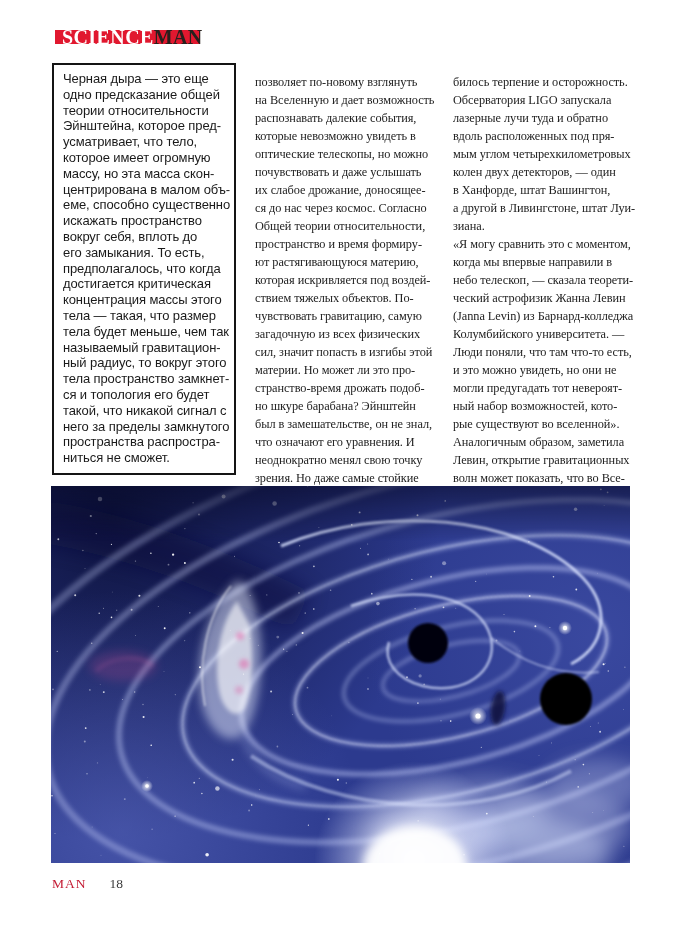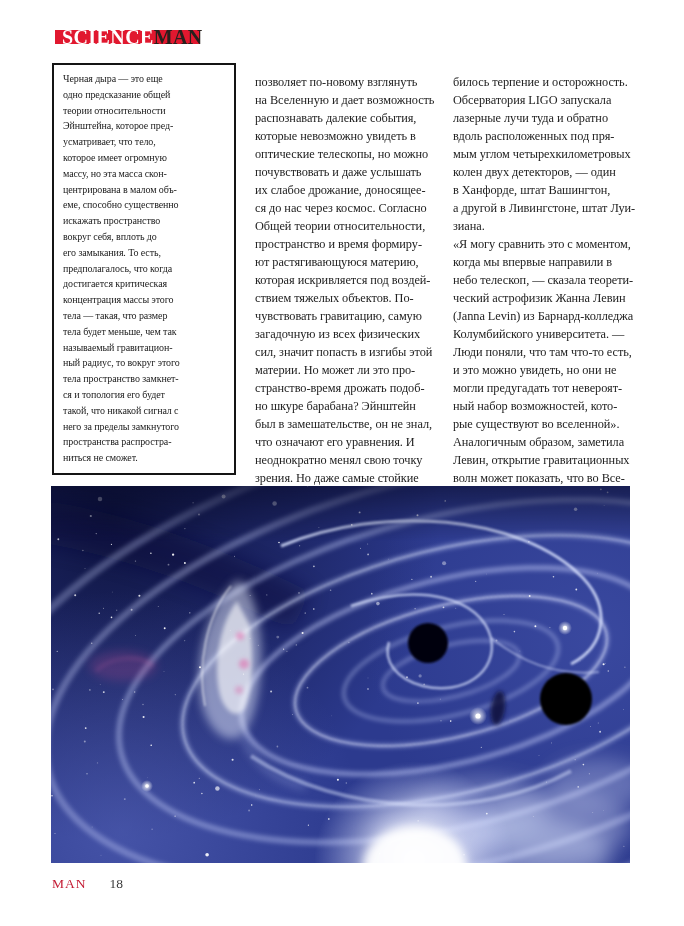--- a/index.html
+++ b/index.html
@@ -15,21 +15,21 @@
     line-height:1;
   }
   .logo .part1{color:#ffffff;}
   .logo .part2{color:#27201d;}
   
   .intro-box{
     position:absolute;left:52px;top:63px;width:184px;box-sizing:border-box;
     border:2px solid #141414;padding:6px 8px 7px 9px;background:#ffffff;
   }
   .intro-text{
-    font-family:Liberation Serif, serif;font-size:10px;line-height:15.8px;
+    font-family:Liberation Sans, sans-serif;font-size:13px;line-height:15.8px;
     color:#1a1a1a;white-space:pre;letter-spacing:-0.1px;
   }
   
   .col{position:absolute;top:63px;}
   .col-middle{left:246px;width:192px;}
   .col-right{left:444px;width:194px;}
   .col p{margin:9px;}
   .article-text{
     font-family:"Liberation Serif",serif;font-size:12.3px;line-height:14.55px;
     color:#222222;white-space:pre;letter-spacing:-0.05px;

